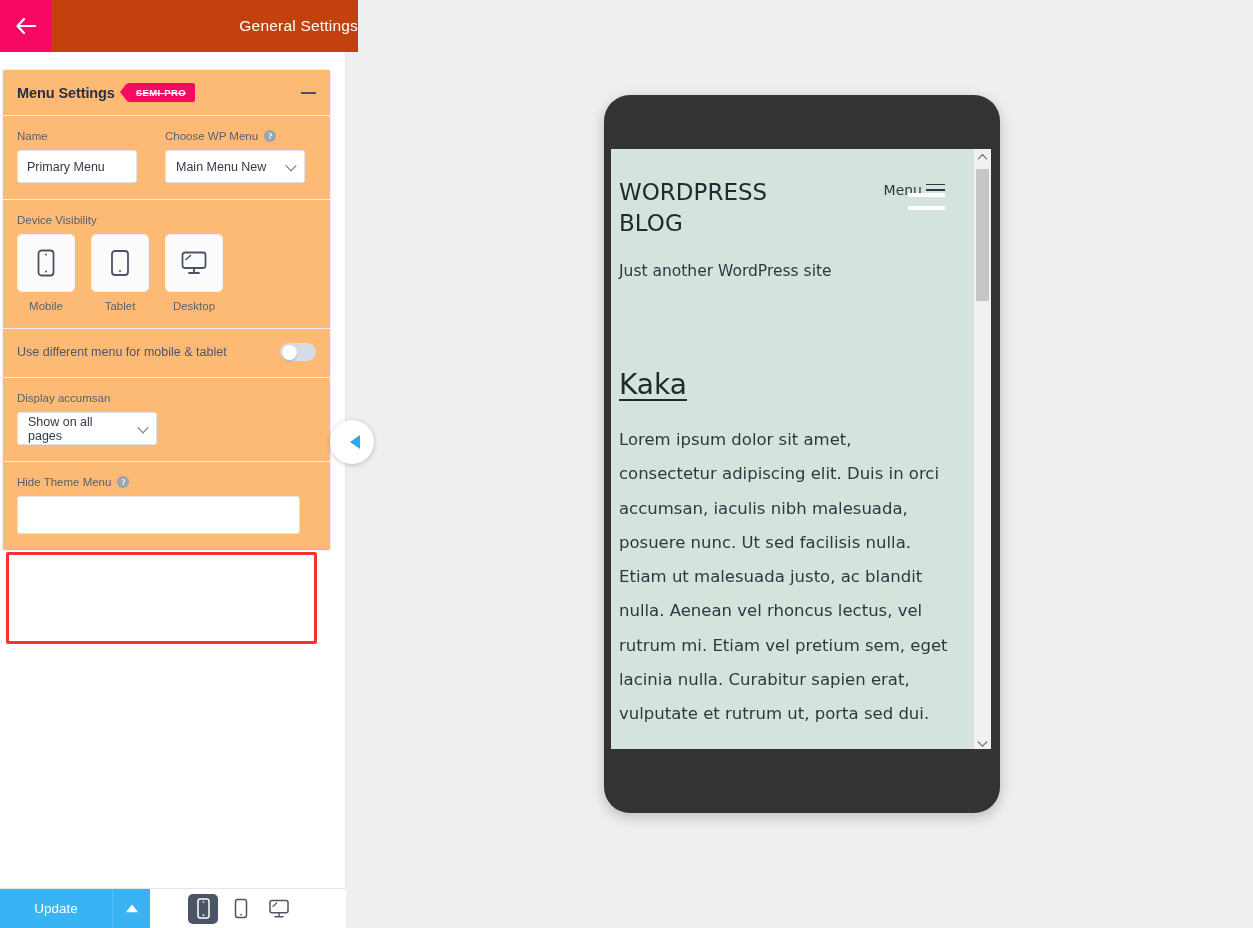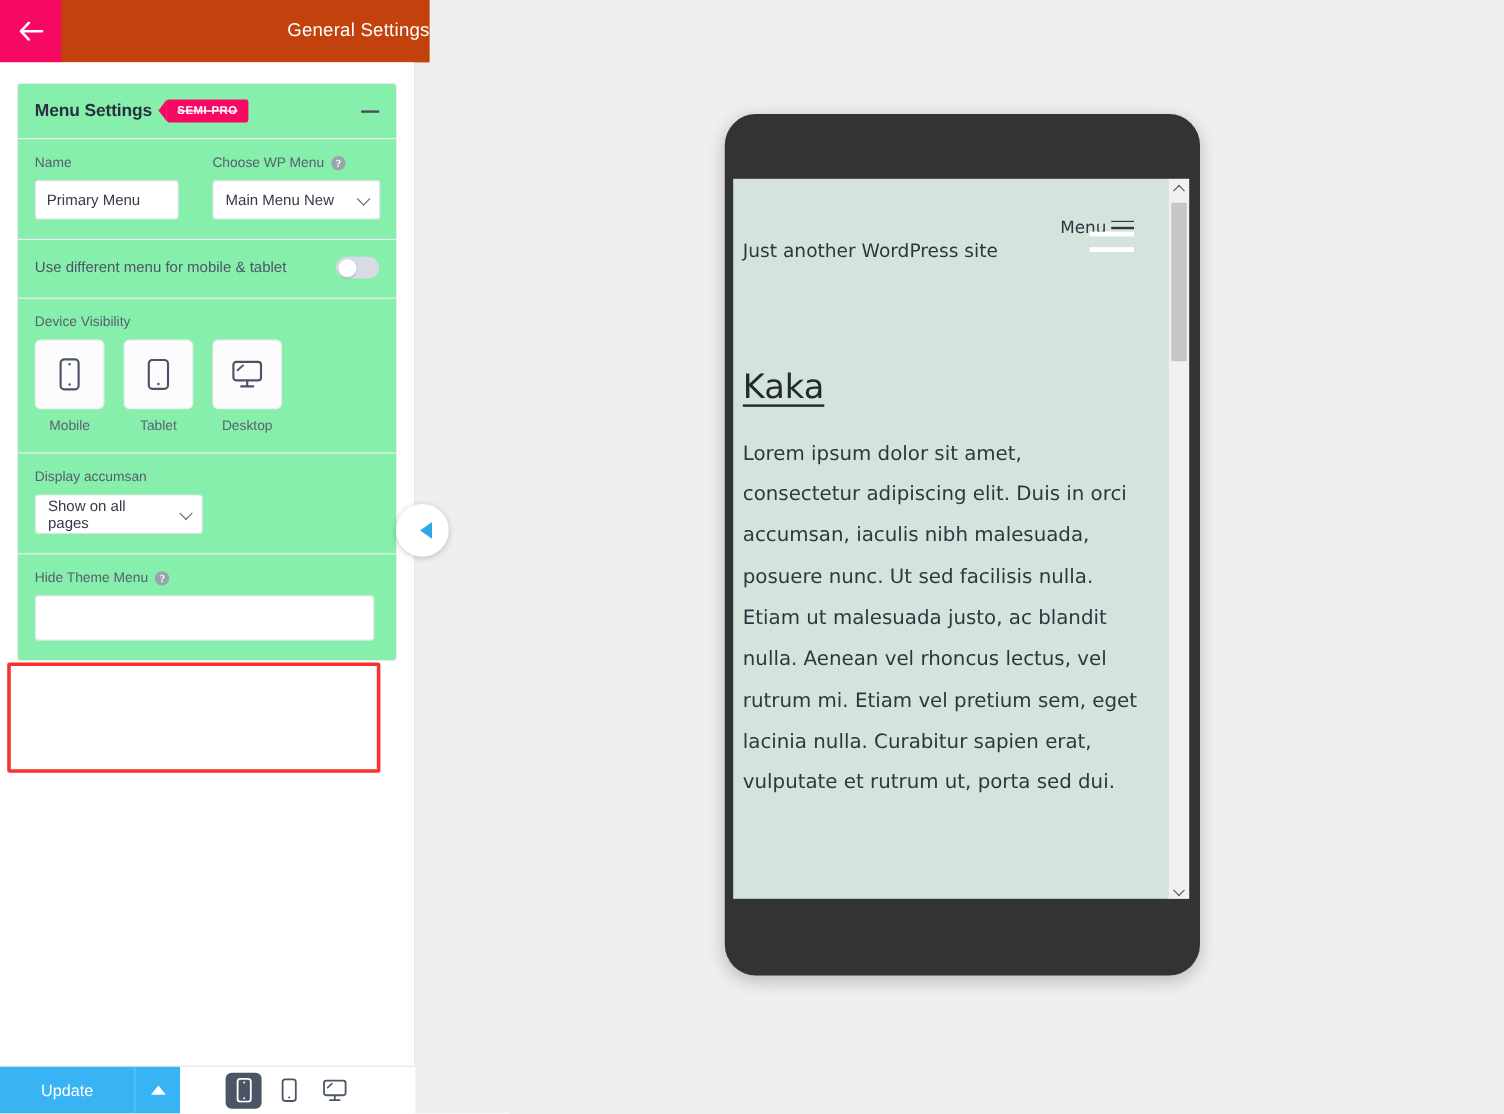--- a/index.html
+++ b/index.html
@@ -36,22 +36,22 @@
     margin-left: 21px; font-weight: 400;
   }
 
   
   #panel-body {
     position: absolute; top: 52px; left: 0; right: 0; bottom: 40px;
     background: #ffffff; overflow: hidden;
   }
 
   .card {
-    margin: 17px 14px 0 14px;
-    background: #86efac;
+    margin: 17px 14px 0 2px;
+    background: #fdba74;
     border: 1px solid #eceef1;
     border-radius: 3px;
   }
   .card-head {
     display: flex; align-items: center;
     height: 46px; padding: 0 14px 0 14px;
     border-bottom: 1px solid #eceef1;
   }
   .card-head-title {
     font-size: 14.5px; color: #2b2f42; font-weight: 700;
@@ -314,29 +314,20 @@
             <div class="col">
               <div class="field-label">
                 <span>Choose WP Menu</span>
                 <span class="help-icon">?</span>
               </div>
               <div class="select-box wide">
                 <span>Main Menu New</span>
                 <span class="chev"></span>
               </div>
             </div>
-          </div>
-        </div>
-
-        <div class="section">
-          <div class="toggle-row">
-            <span class="lbl">Use different menu for mobile &amp; tablet</span>
-            <span class="switch">
-              <span class="knob"></span>
-            </span>
           </div>
         </div>
 
         <div class="section">
           <div class="field-label">Device Visibility</div>
           <div class="device-row">
             <div class="device-item">
               <div class="device-tile">
                 <svg width="20" height="28" viewBox="0 0 20 28">
                   <rect x="2.5" y="1.5" width="15" height="25" rx="3" fill="none" stroke="#4b5467" stroke-width="1.8"></rect>
@@ -358,20 +349,29 @@
             <div class="device-item">
               <div class="device-tile">
                 <svg width="28" height="26" viewBox="0 0 28 26">
                   <rect x="2.5" y="2.5" width="23" height="15.5" rx="2.5" fill="none" stroke="#4b5467" stroke-width="1.8"></rect>
                   <path d="M6 9.5 L10.5 5.5" stroke="#4b5467" stroke-width="1.6" stroke-linecap="round"></path>
                   <path d="M14 18.5 V22.5 M9 23 H19" stroke="#4b5467" stroke-width="1.8" stroke-linecap="round"></path>
                 </svg>
               </div>
               <div class="device-caption">Desktop</div>
             </div>
+          </div>
+        </div>
+
+        <div class="section">
+          <div class="toggle-row">
+            <span class="lbl">Use different menu for mobile &amp; tablet</span>
+            <span class="switch">
+              <span class="knob"></span>
+            </span>
           </div>
         </div>
 
         <div class="section">
           <div class="field-label">Display accumsan</div>
           <div class="select-box" style="width:140px">
             <span>Show on all pages</span>
             <span class="chev"></span>
           </div>
         </div>
@@ -426,20 +426,21 @@
     <div id="collapse-handle">
       <span class="tri-left"></span>
     </div>
 
     <div id="phone">
       <div id="phone-screen">
 
         <div id="site-content">
           <div class="site-header">
             <div>
+              <div class="site-title">WORDPRESS BLOG</div>
               <div class="site-tagline">Just another WordPress site</div>
             </div>
           </div>
 
           <div class="menu-toggle">
             <span class="mlabel">Menu</span>
             <span class="burger">
               <span></span>
                 <span></span>
                 <span></span>

